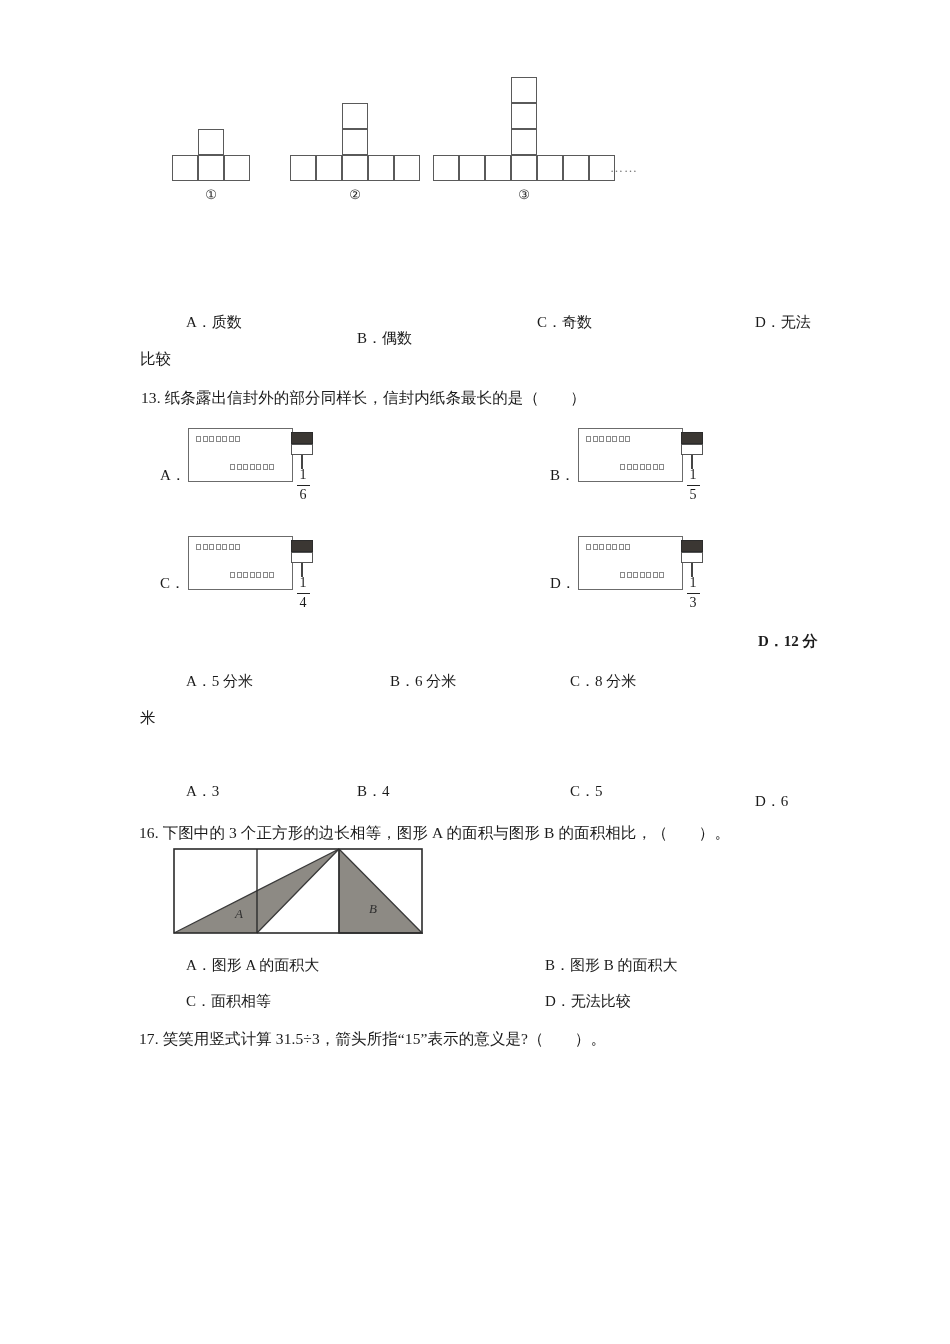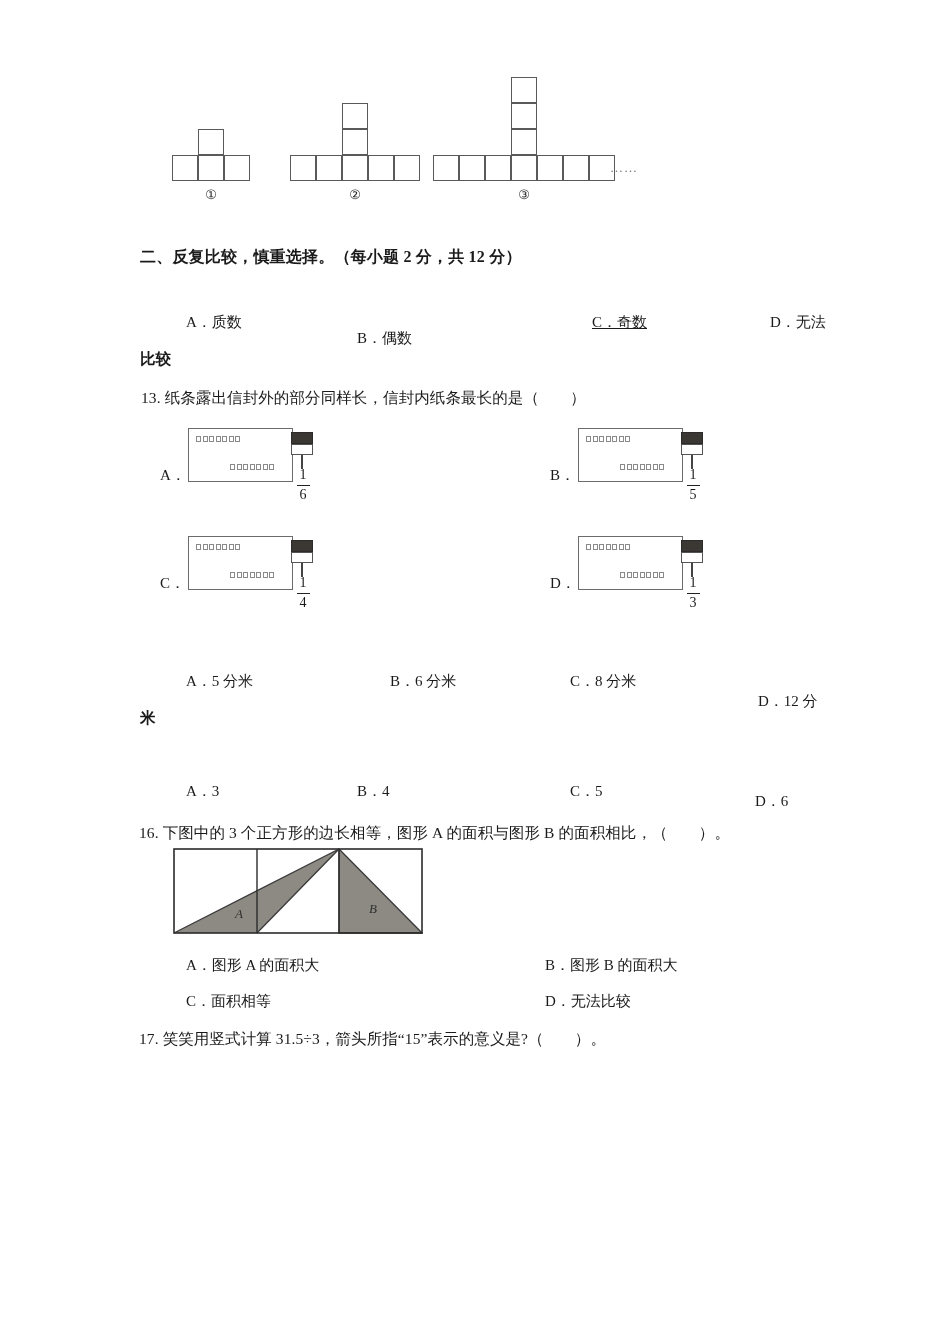--- a/index.html
+++ b/index.html
@@ -39,21 +39,20 @@
   }
   .opt {
     position: absolute;
     font-size: 15px;
     white-space: nowrap;
   }
   .cont {
     position: absolute;
     font-size: 15.5px;
     white-space: nowrap;
-    font-weight: bold;
   }
 
   
   .fig-top {
     position: absolute;
     left: 150px;
     top: 105px;
     width: 560px;
     height: 125px;
   }
@@ -214,26 +213,25 @@
       <div class="tile" style="left:439px; top:50px; width:26px; height:26px;"></div>
       <div class="tile" style="left:361px; top:24px; width:26px; height:26px;"></div>
       <div class="tile" style="left:361px; top:-2px; width:26px; height:26px;"></div>
       <div class="tile" style="left:361px; top:-28px; width:26px; height:26px;"></div>
       <div class="fig-label" style="left:364px; top:82px;">③</div>
     </div>
 
     <div class="ellipsis-dots" style="left:460px; top:55px;">……</div>
   </div>
 
-  <div class="section-head" style="left:140px; top:247px;">二、反复比较，慎重选择。（每小题 2 分，共 12 分）</div>
 
   <div class="opt" style="left:186px; top:313px;">A．质数</div>
   <div class="opt" style="left:357px; top:313px;margin-top:16px;">B．偶数</div>
-  <div class="opt" style="left:592px; top:313px;text-decoration:underline;">C．奇数</div>
-  <div class="opt" style="left:755px; top:313px;margin-left:15px;">D．无法</div>
+  <div class="opt" style="left:537px; top:313px;">C．奇数</div>
+  <div class="opt" style="left:755px; top:313px;">D．无法</div>
   <div class="cont" style="left:140px; top:349px;">比较</div>
 
   <div class="qline" style="left:141px; top:386px;">
     <span>13.</span>
     <span>纸条露出信封外的部分同样长，信封内纸条最长的是（　　）</span>
   </div>
 
   <div class="env-wrap" style="left:160px; top:424px;">
     <span class="env-letter">A．</span>
     <div class="env-box"></div>
@@ -354,21 +352,21 @@
     <div class="frac">
       <span class="num">1</span>
       <span class="bar"></span>
       <span class="den">3</span>
     </div>
   </div>
 
   <div class="opt" style="left:186px; top:672px;">A．5 分米</div>
   <div class="opt" style="left:357px; top:672px;margin-left:33px;">B．6 分米</div>
   <div class="opt" style="left:570px; top:672px;">C．8 分米</div>
-  <div class="opt" style="left:758px; top:692px;">D．12 分</div>
+  <div class="opt" style="left:758px; top:632px;font-weight:bold;">D．12 分</div>
   <div class="cont" style="left:140px; top:708px;">米</div>
 
   <div class="opt" style="left:186px; top:782px;">A．3</div>
   <div class="opt" style="left:357px; top:782px;">B．4</div>
   <div class="opt" style="left:570px; top:782px;">C．5</div>
   <div class="opt" style="left:755px; top:792px;">D．6</div>
 
   <div class="qline" style="left:139px; top:821px;">
     <span>16.</span>
     <span>下图中的 3 个正方形的边长相等，图形 A 的面积与图形 B 的面积相比，（　　）。</span>

